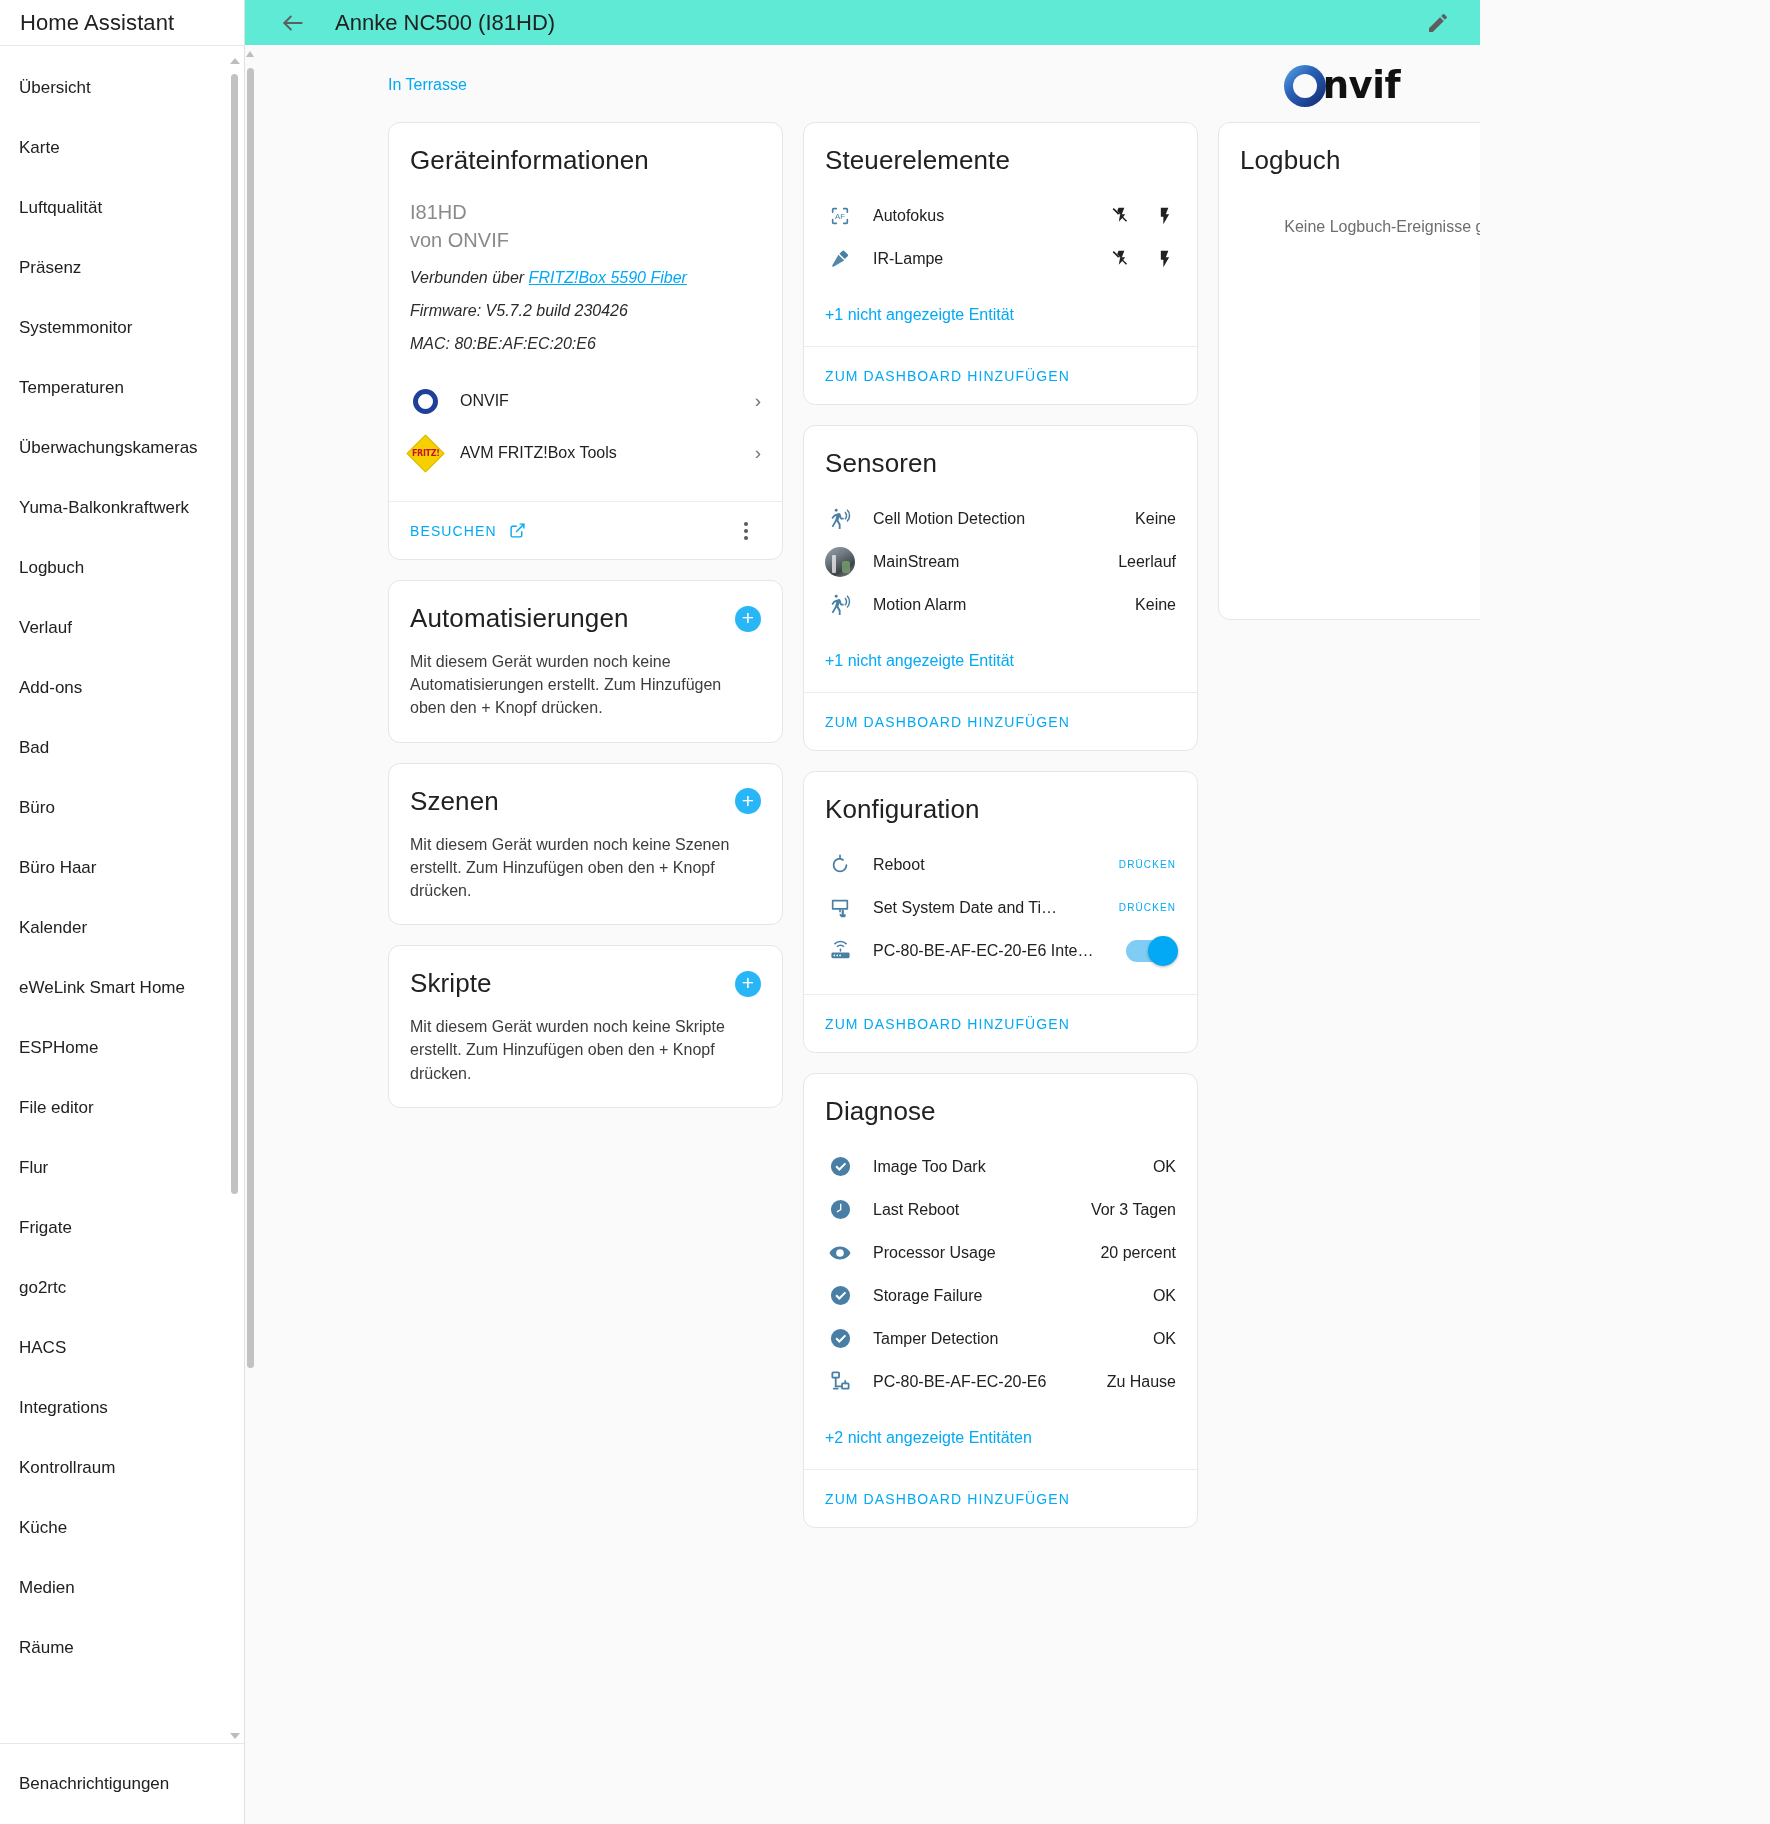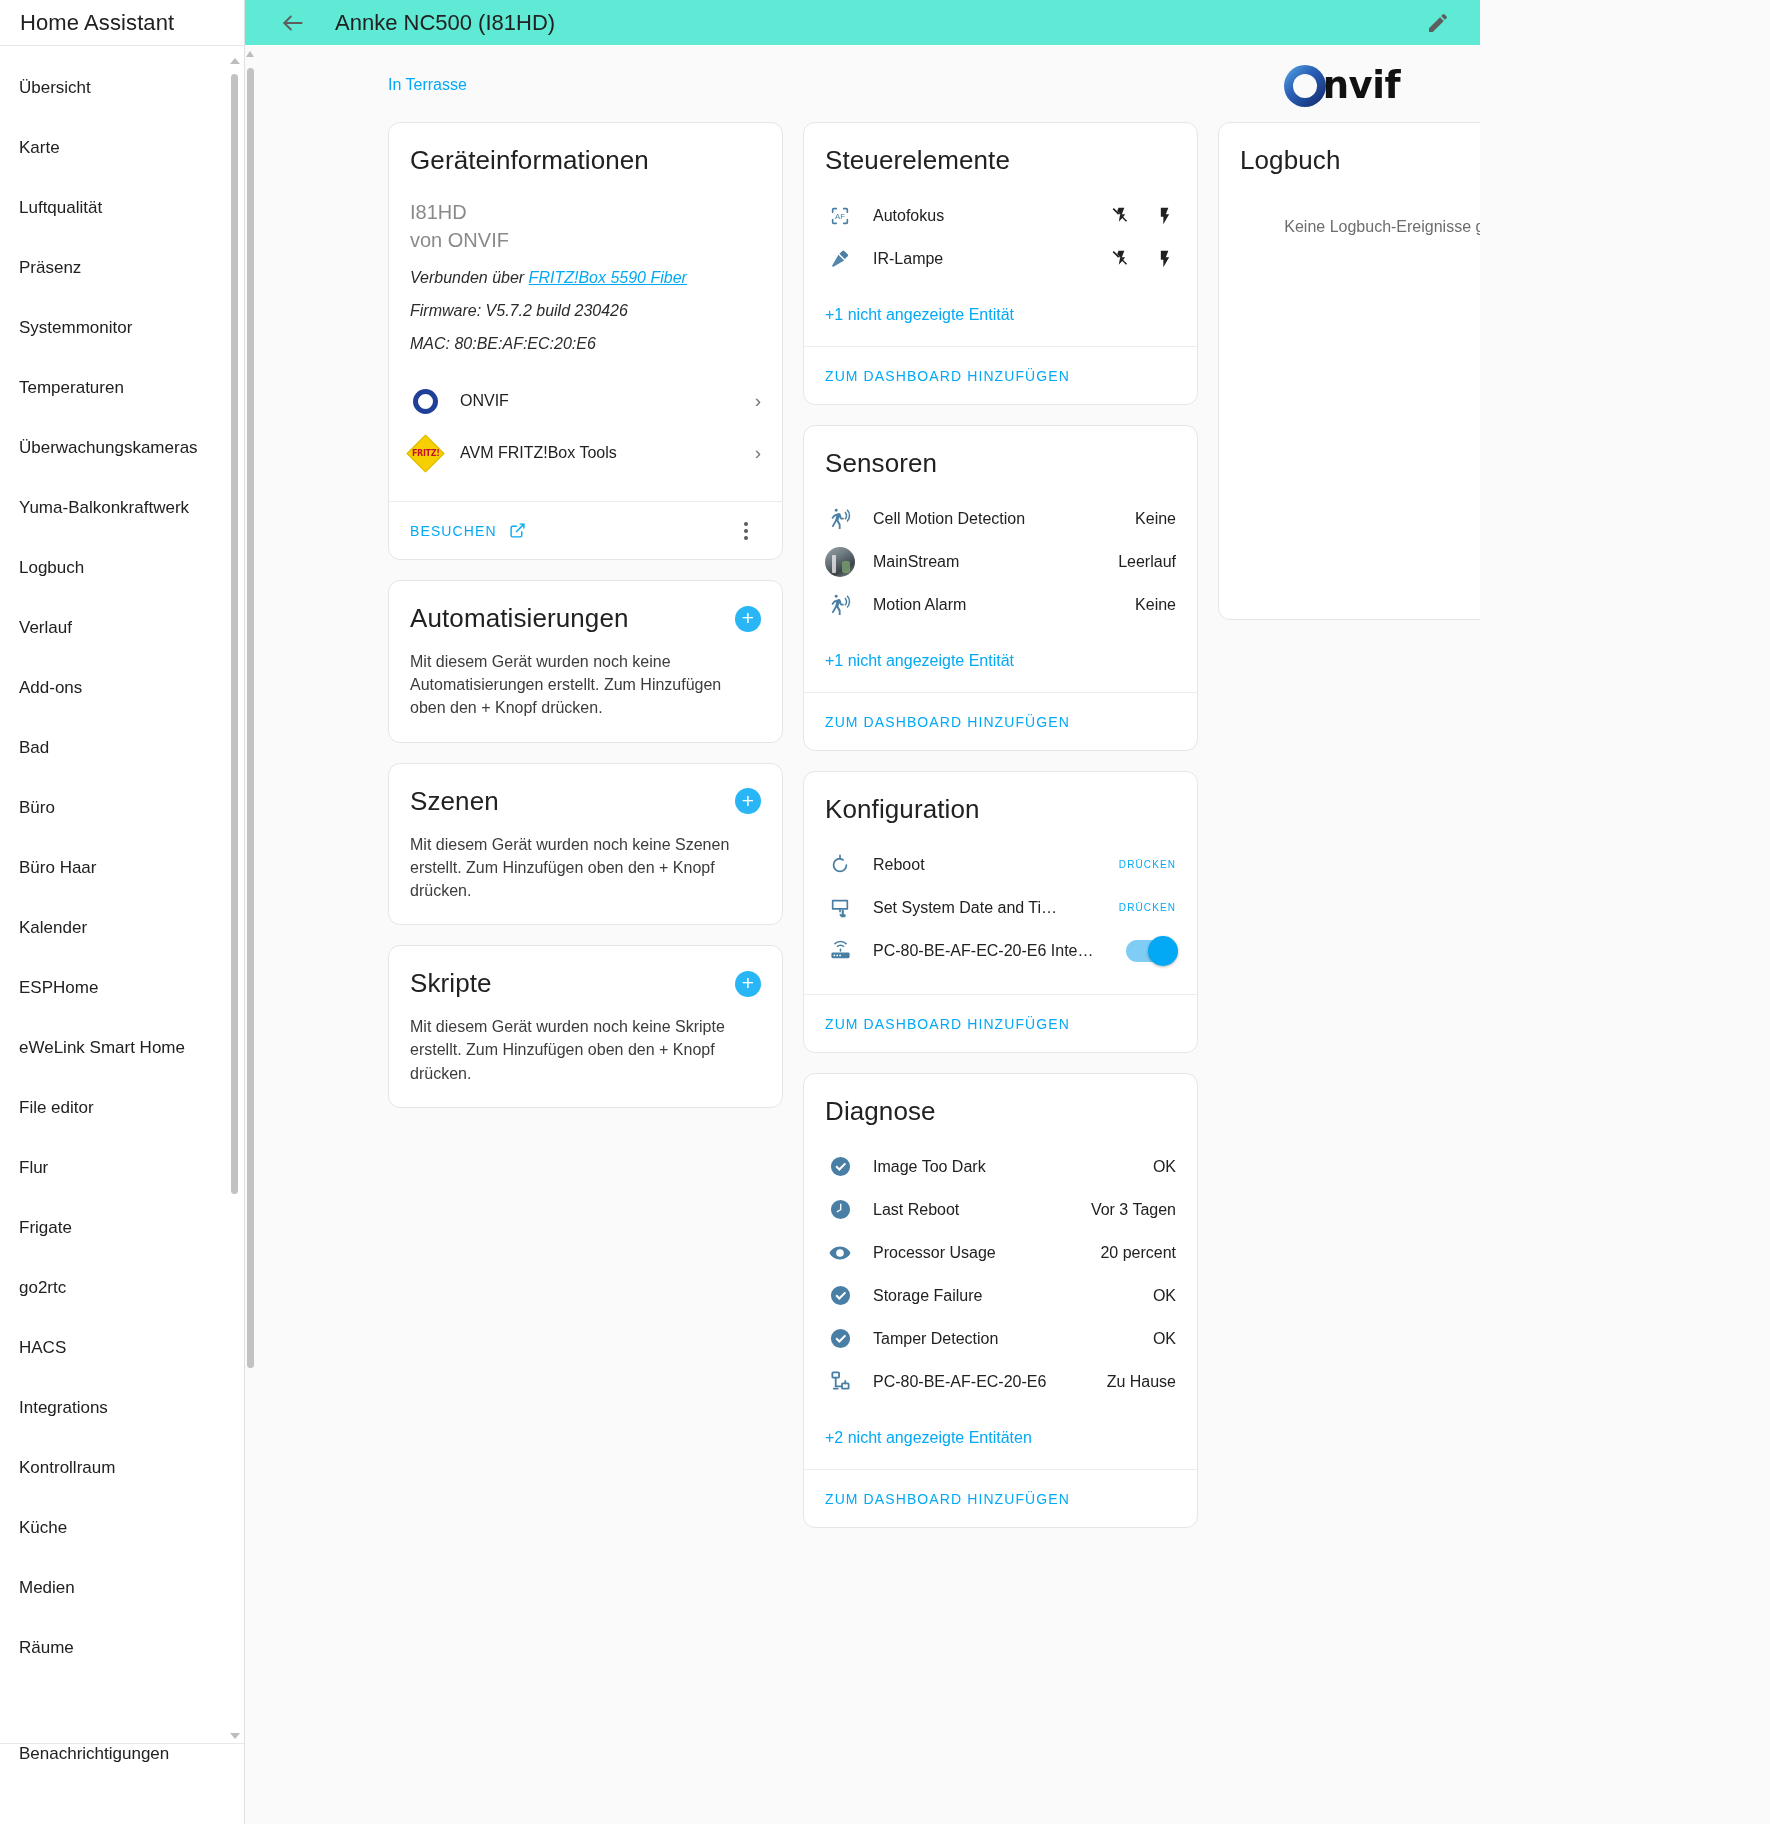--- a/index.html
+++ b/index.html
@@ -55,21 +55,21 @@
     position: absolute; right: 4px;
     width: 0; height: 0;
     border-left: 5px solid transparent;
     border-right: 5px solid transparent;
   }
   .sb-arrow.up { top: 12px; border-bottom: 6px solid #bdbdbd; }
   .sb-arrow.down { bottom: 4px; border-top: 6px solid #bdbdbd; }
   .sidebar-footer {
     border-top: 1px solid #e8e8e8;
     flex: 0 0 81px;
-    display: flex; 
+    display: flex; align-items: center;
     padding-left: 19px;
     font-size: 17px; color: #212121;
     cursor: pointer;
   }
 
   
   .main { flex: 1 1 auto; display: flex; flex-direction: column; height: 1824px; min-width: 0; }
   .toolbar {
     height: 46px; flex: 0 0 46px;
     background: #5eead4;
@@ -339,24 +339,24 @@
       <div class="sidebar-item">
           <span>Büro</span>
         </div>
       <div class="sidebar-item">
           <span>Büro Haar</span>
         </div>
       <div class="sidebar-item">
           <span>Kalender</span>
         </div>
       <div class="sidebar-item">
+          <span>eWeLink Smart Home</span>
+        </div>
+      <div class="sidebar-item">
           <span>ESPHome</span>
-        </div>
-      <div class="sidebar-item">
-          <span>eWeLink Smart Home</span>
         </div>
       <div class="sidebar-item">
           <span>File editor</span>
         </div>
       <div class="sidebar-item">
           <span>Flur</span>
         </div>
       <div class="sidebar-item">
           <span>Frigate</span>
         </div>

